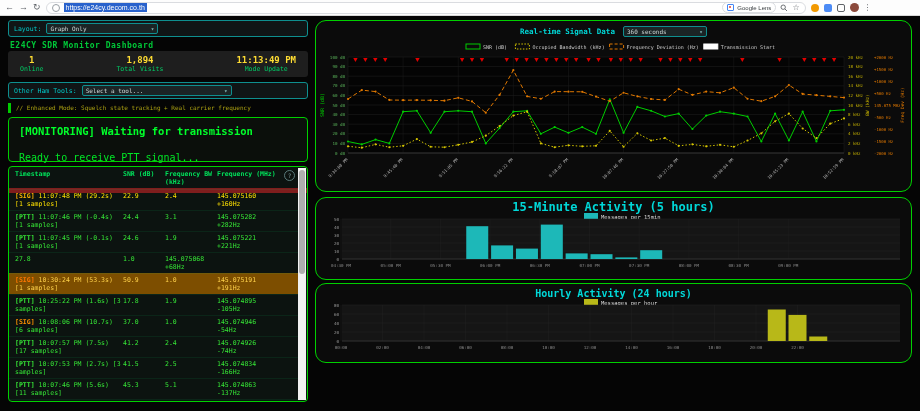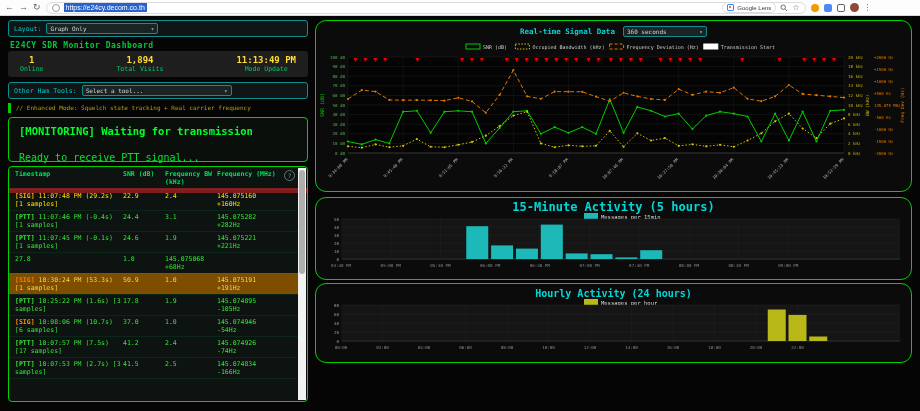--- a/index.html
+++ b/index.html
@@ -197,20 +197,26 @@
             <div><span class="tag">[PTT]</span> 10:07:57 PM (7.5s) [17 samples]</div>
             <div>41.2</div>
             <div>2.4</div>
             <div>145.074926<br>-74Hz</div>
           </div>
           <div class="trow ptt">
             <div><span class="tag">[PTT]</span> 10:07:53 PM (2.7s) [3 samples]</div>
             <div>41.5</div>
             <div>2.5</div>
             <div>145.074834<br>-166Hz</div>
+          </div>
+          <div class="trow ptt">
+            <div><span class="tag">[PTT]</span> 10:07:46 PM (5.6s) [11 samples]</div>
+            <div>45.3</div>
+            <div>5.1</div>
+            <div>145.074863<br>-137Hz</div>
           </div>
           <div class="trow ptt"></div>
         </div>
       <div class="vscroll">
         <div class="thumb"></div>
       </div>
     </div>
   </div>
 
   <div class="rightcol">

